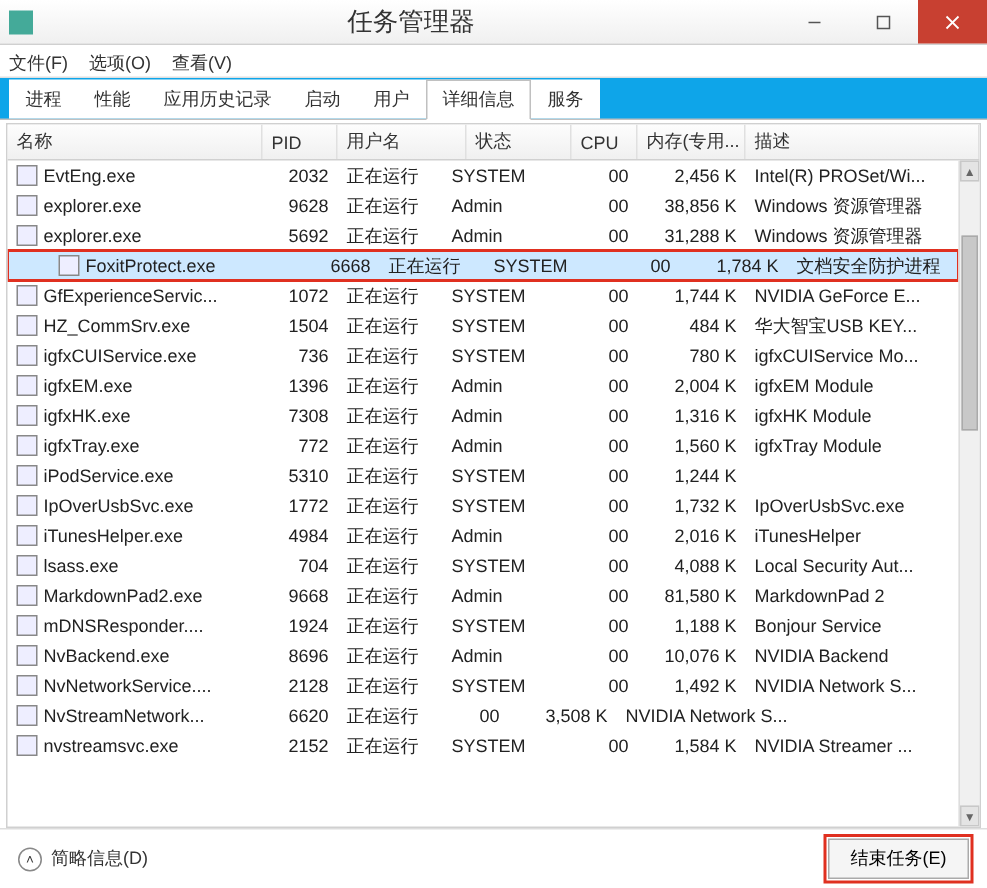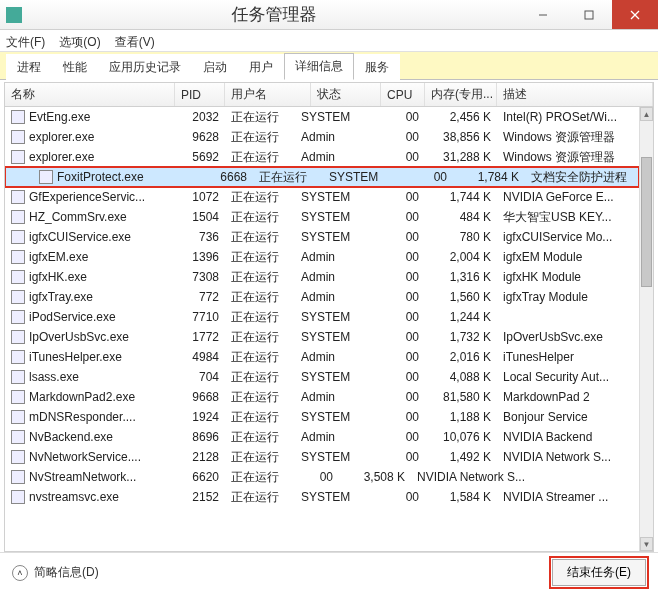--- a/index.html
+++ b/index.html
@@ -9,21 +9,21 @@
 .titlebar .icon { width: 16px; height: 16px; margin: 0 6px; background: #4a9; display:inline-block; }
 .titlebar .title { flex: 1; text-align: center; font-size: 17px; color: #333; }
 .titlebar .win-btns { display: flex; height: 100%; }
 .titlebar .win-btn { width: 46px; display: flex; align-items: center; justify-content: center; color: #555; cursor: pointer; }
 .titlebar .win-btn.close { background: #c84031; color: #fff; }
 .titlebar .win-btn svg { width: 10px; height: 10px; }
 
 .menubar { height: 22px; display: flex; align-items: flex-end; padding: 0 6px; gap: 14px; border-bottom: 1px solid #e0e0e0; }
 .menubar span { color: #333; cursor: pointer; }
 
-.tabs { height: 28px; display: flex; align-items: center; padding: 0 6px; border-bottom: 1px solid #c0c0c0; background:#fef9c3; }
+.tabs { height: 28px; display: flex; align-items: flex-start; padding: 0 6px; border-bottom: 1px solid #c0c0c0; background:#0ea5e9; }
 .tab { padding: 4px 10px; border: 1px solid transparent; border-bottom: none; cursor: pointer; color: #333; position:relative; top:1px; background:#fff;}
 .tab.active { border-color: #c0c0c0; background: #fff; border-bottom:1px solid #fff; }
 
 .table-wrap { position: absolute; top: 82px; left: 4px; right: 4px; bottom: 40px; border: 1px solid #d0d0d0; overflow: hidden; background:#fff; }
 .header-row { display: flex; height: 24px; background: linear-gradient(#fdfdfd,#f0f0f0); border-bottom: 1px solid #d0d0d0; align-items: center; }
 .header-row .col { padding: 0 6px; border-right: 1px solid #e0e0e0; height: 100%; display:flex; align-items:center; color:#333; cursor:pointer; overflow:hidden; white-space:nowrap;}
 .body-rows { position:absolute; top:24px; left:0; right:14px; bottom:0; overflow:hidden; }
 .row { display: flex; height: 20px; align-items: center; }
 .row.selected { background: #cde8ff; padding-left: 28px; }
 .row.highlighted { outline: 2px solid #e03020; outline-offset: -1px; }
@@ -221,21 +221,21 @@
         <div class="cell c-user">Admin</div>
         <div class="cell c-cpu num">00</div>
         <div class="cell c-mem num">1,560 K</div>
         <div class="cell c-desc">igfxTray Module</div>
       </div>
       <div class="row">
         <div class="cell c-name">
           <span class="proc-icon"></span>
           <span>iPodService.exe</span>
         </div>
-        <div class="cell c-pid num">7710</div>
+        <div class="cell c-pid num">5310</div>
         <div class="cell c-status">正在运行</div>
         <div class="cell c-user">SYSTEM</div>
         <div class="cell c-cpu num">00</div>
         <div class="cell c-mem num">1,244 K</div>
       </div>
       <div class="row">
         <div class="cell c-name">
           <span class="proc-icon"></span>
           <span>IpOverUsbSvc.exe</span>
         </div>

